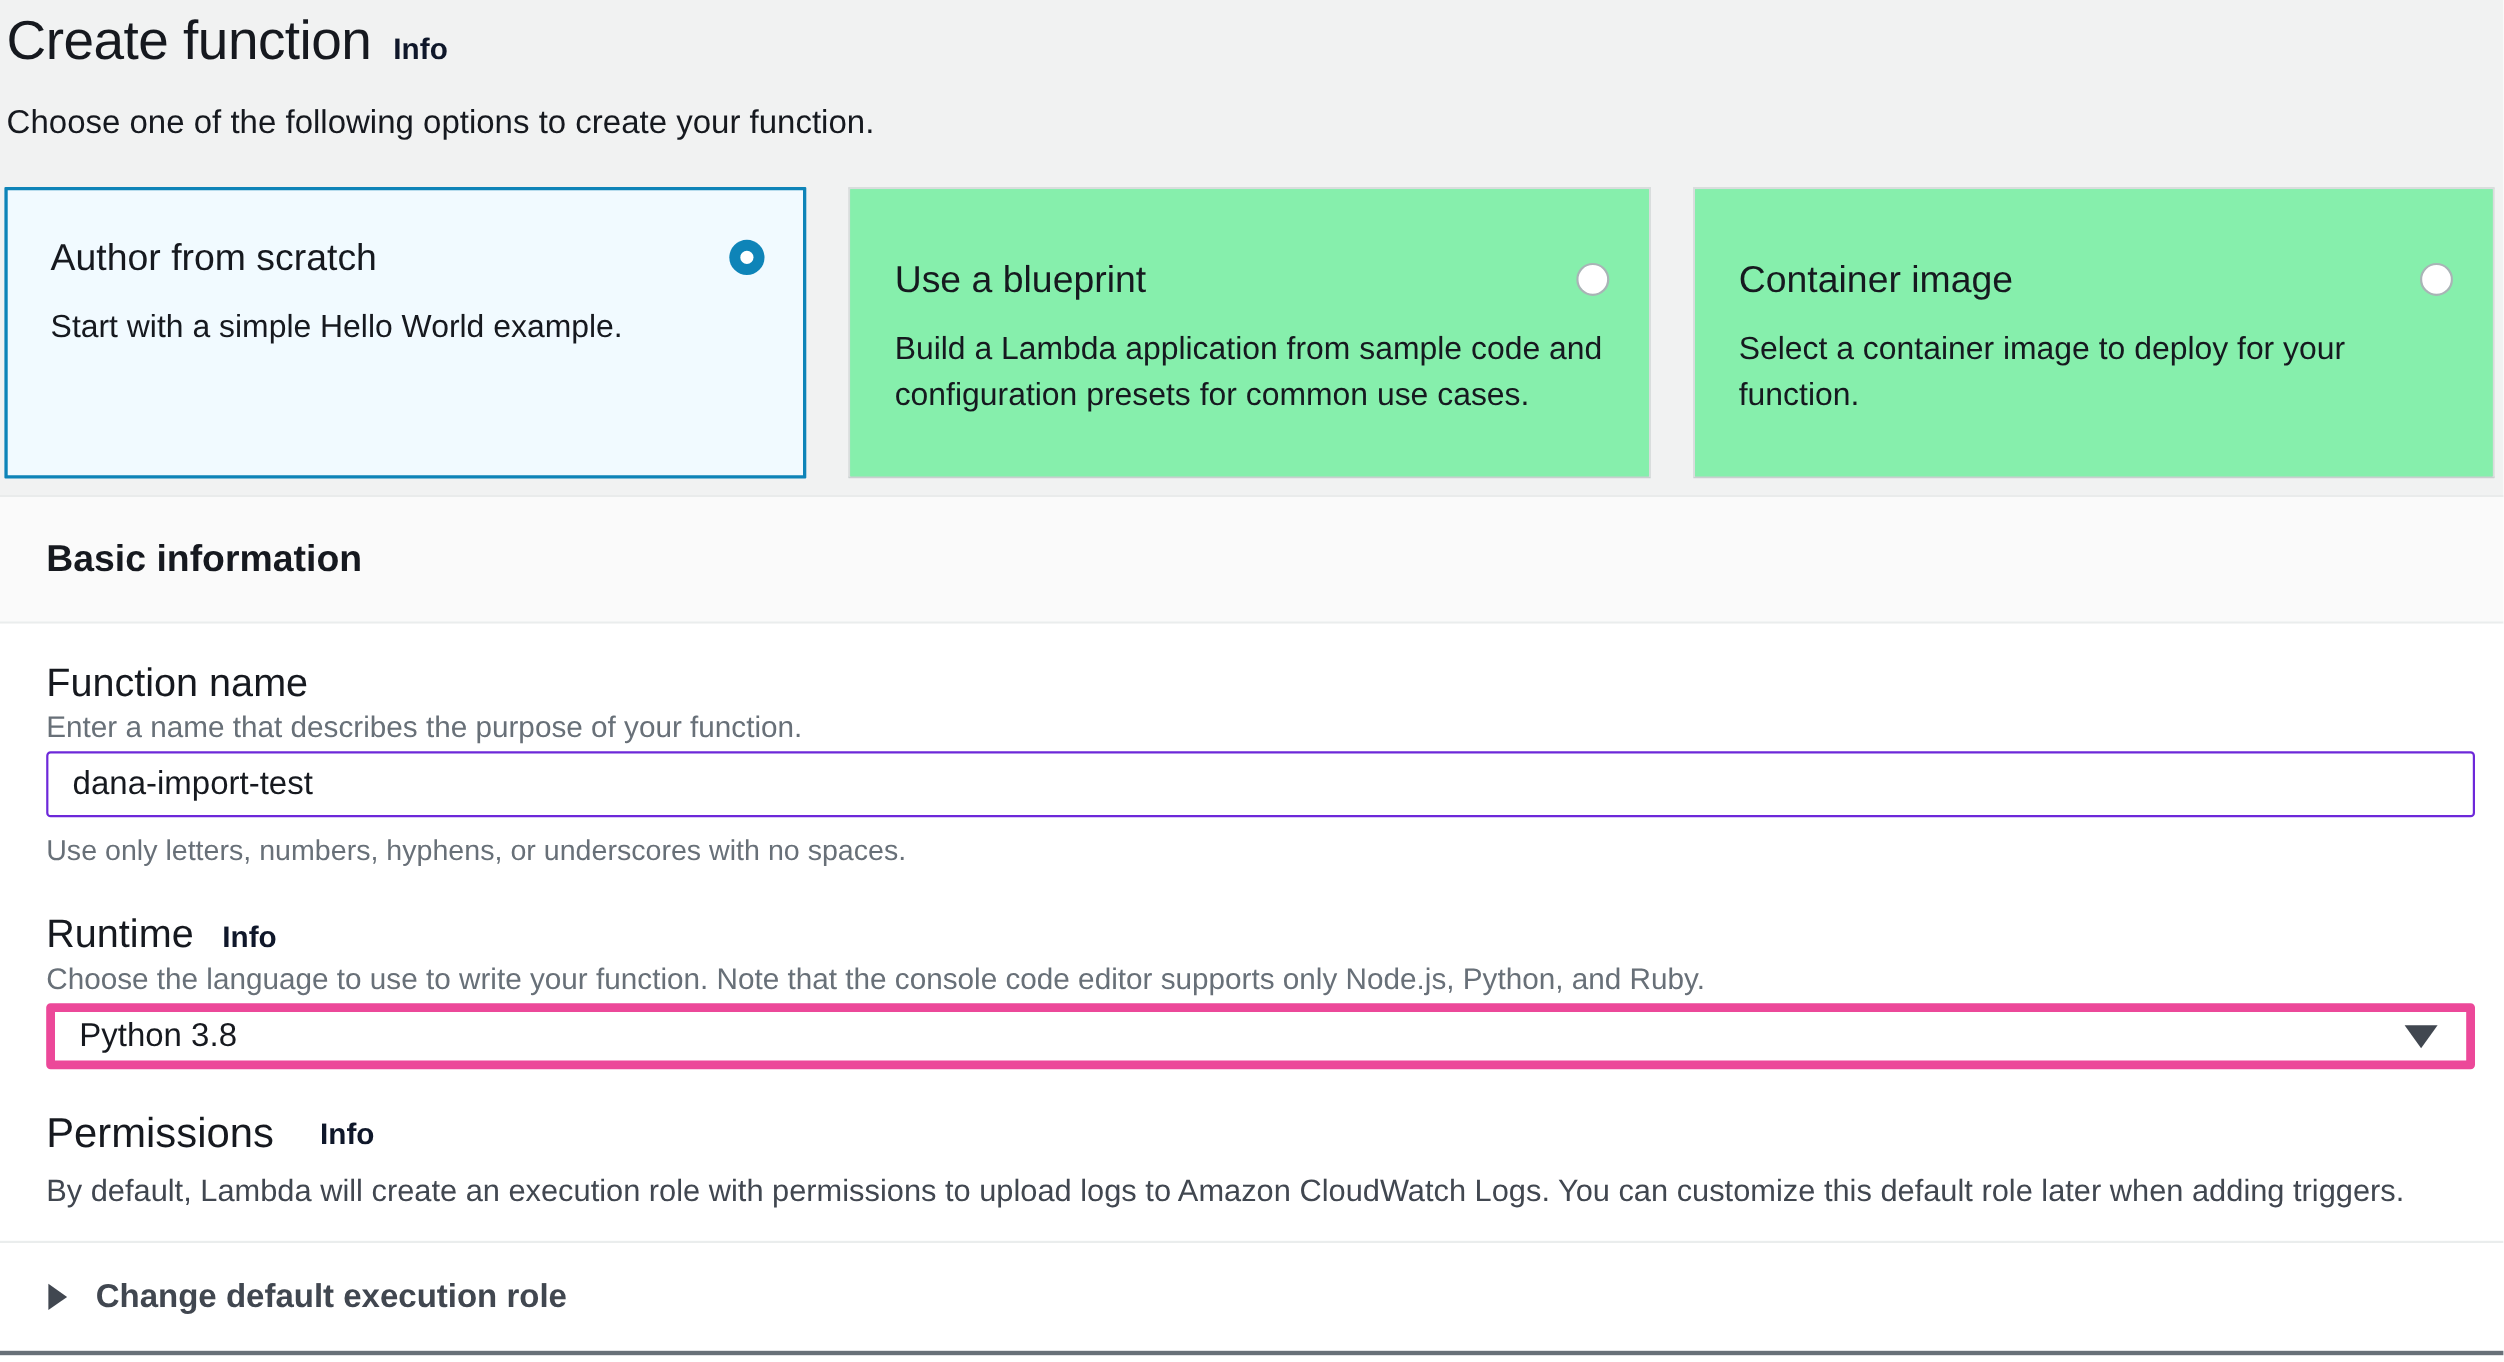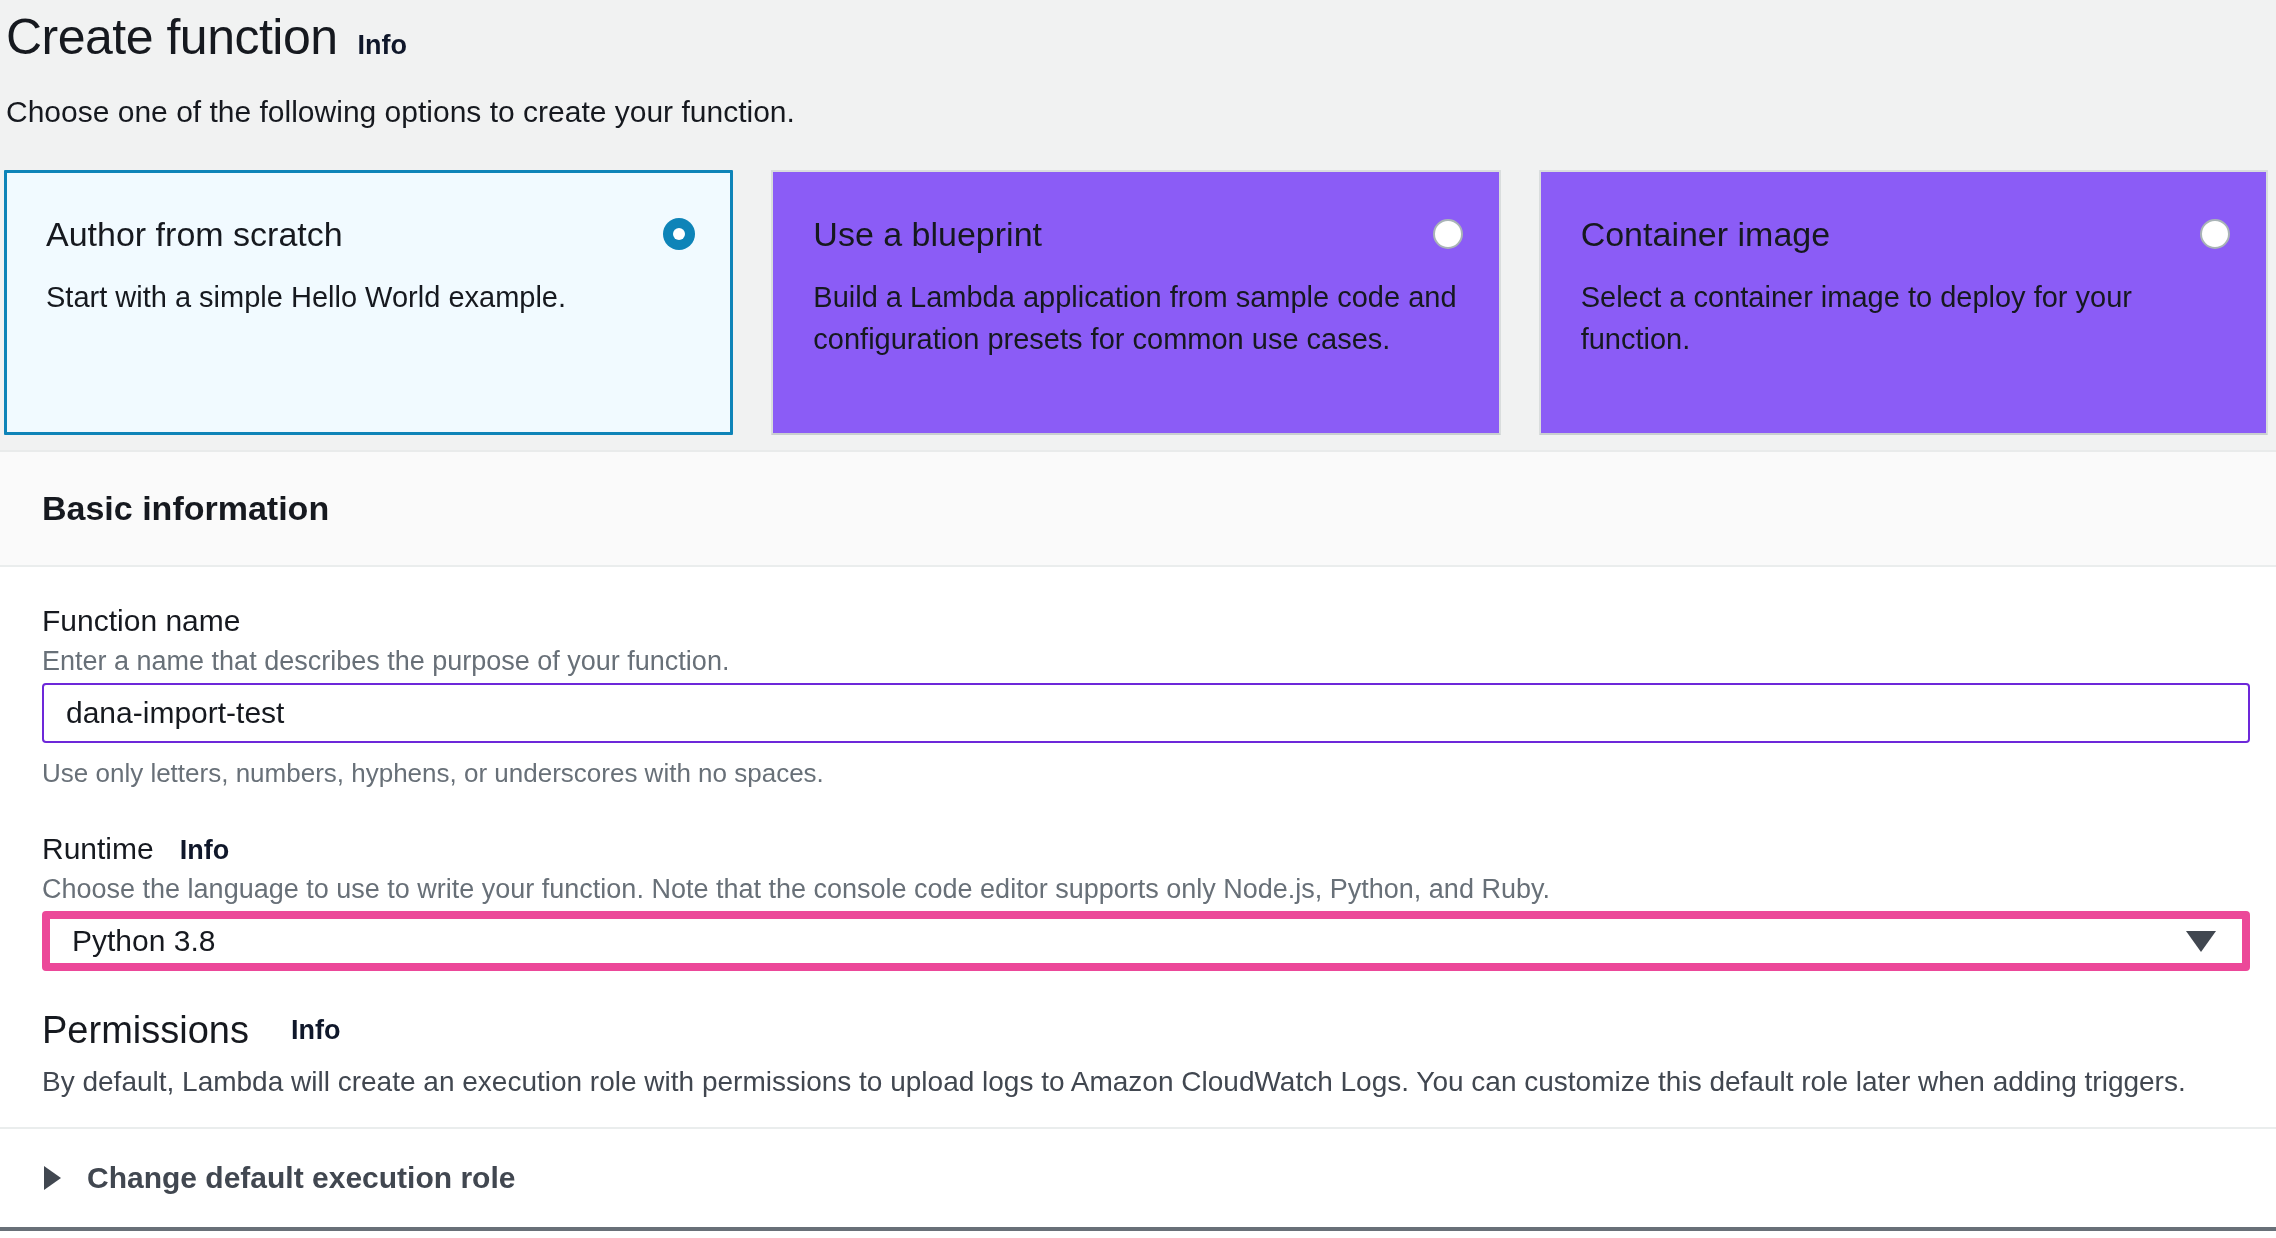--- a/index.html
+++ b/index.html
@@ -38,25 +38,25 @@
   .subtitle { font-size: 30px; line-height: 36px; margin-top: 26px; padding-left: 2px; }
 
   .cards {
     margin-top: 40px;
     display: grid;
     grid-template-columns: 1fr 1fr 1fr;
     gap: 38px;
     height: 265px;
   }
   .card {
-    background: #8b5cf6;
+    background: #86efac;
     border: 2px solid #d9dddd;
     border-bottom-color: #c9cfcf;
     border-radius: 1px;
-    padding: 40px 36px 0 40px;
+    padding: 60px 36px 0 40px;
     cursor: pointer;
   }
   .card.selected {
     background: #f1faff;
     border: 3px solid #0e84b8;
     padding: 39px 35px 0 39px;
   }
   .card-title-row { display: flex; justify-content: space-between; align-items: center; }
   .card-title { font-size: 34px; line-height: 44px; }
   .radio {
@@ -78,21 +78,21 @@
     background: #fafafa;
     border-bottom: 2px solid #eaeded;
     display: flex; align-items: center;
     padding-left: 42px;
   }
   .band-heading { font-size: 34px; font-weight: 700; margin: 0; }
 
   
   .content { padding: 36px 26px 0 42px; background: #ffffff; }
   .label-row { display: flex; align-items: baseline; gap: 26px; }
-  .field-label { font-size: 30px; line-height: 36px; color: #16191f; }
+  .field-label { font-size: 36px; line-height: 36px; color: #16191f; }
   .field-desc { margin-top: 6px; font-size: 27px; line-height: 32px; color: #687078; }
   .text-input {
     display: block; margin-top: 6px; width: 100%; height: 60px;
     border: 2px solid #6d28d9; border-radius: 4px;
     font-size: 30px; padding: 0 22px; color: #16191f;
     font-family: inherit; background: #ffffff; outline: none;
   }
   .constraint { margin-top: 14px; font-size: 26px; line-height: 32px; color: #687078; }
 
   .runtime-group { margin-top: 42px; }

